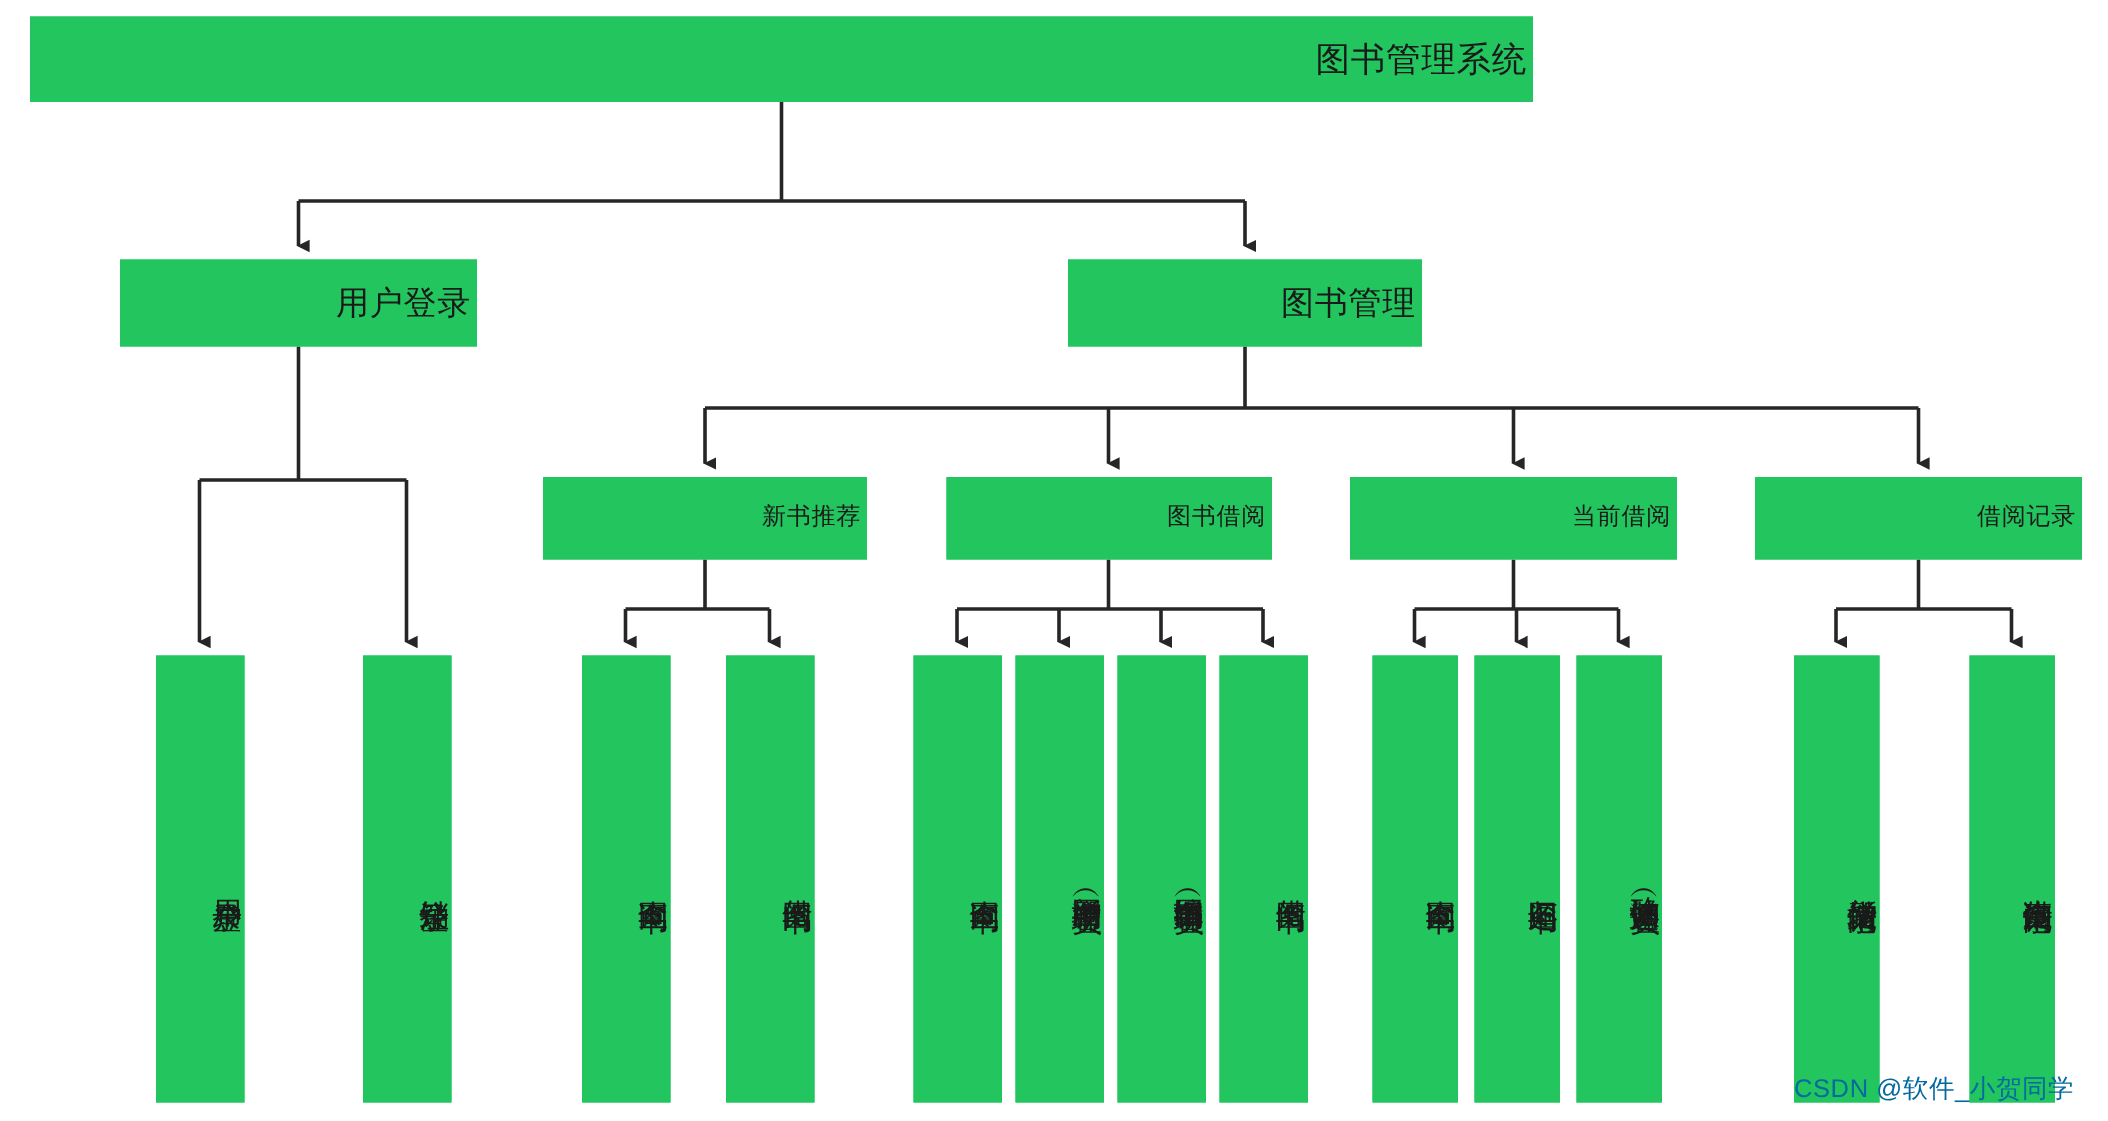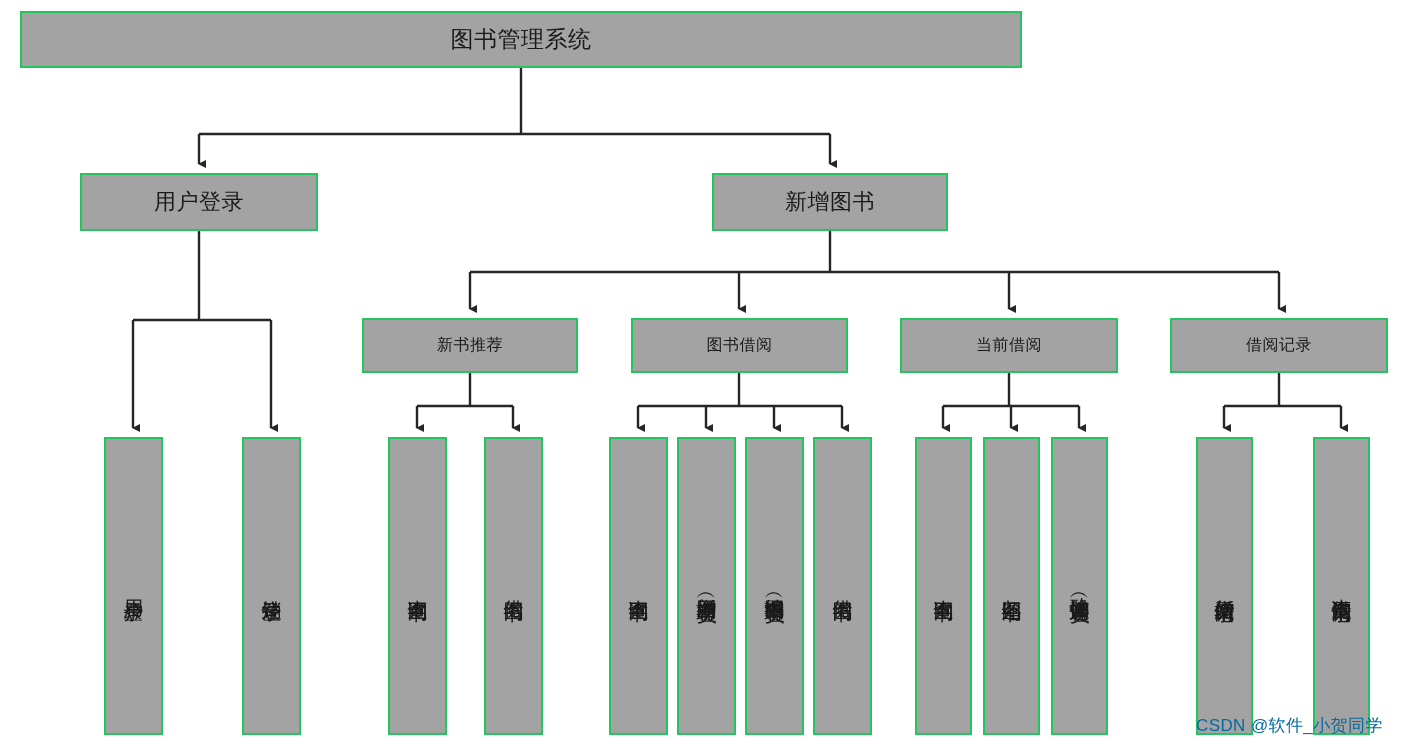--- a/index.html
+++ b/index.html
@@ -21,25 +21,25 @@
     position: absolute;
     left: 0;
     top: 0;
     width: 1405px;
     height: 747px;
     pointer-events: none;
   }
   .node {
     position: absolute;
     box-sizing: border-box;
-    background: #a3a3a3;
-    border: 2px solid #22c55e;
+    background: #22c55e;
+    border: 4px solid #22c55e;
     display: flex;
     align-items: center;
-    justify-content: center;
+    justify-content: flex-end;
     color: #1a1a1a;
     z-index: 2;
   }
   .node .lbl {
     display: block;
     text-align: center;
     line-height: 1.18;
     letter-spacing: 0.5px;
   }
   .node.root .lbl { font-size: 23px; }
@@ -129,21 +129,21 @@
   </svg>
 
   <div class="node root" style="left:20px; top:11px; width:1002px; height:57px;">
     <span class="lbl">图书管理系统</span>
   </div>
 
   <div class="node l1" style="left:80px; top:173px; width:238px; height:58px;">
     <span class="lbl">用户登录</span>
   </div>
   <div class="node l1" style="left:712px; top:173px; width:236px; height:58px;">
-    <span class="lbl">新增图书</span>
+    <span class="lbl">图书管理</span>
   </div>
 
   <div class="node l2" style="left:362px; top:318px; width:216px; height:55px;">
     <span class="lbl">新书推荐</span>
   </div>
   <div class="node l2" style="left:631px; top:318px; width:217px; height:55px;">
     <span class="lbl">图书借阅</span>
   </div>
   <div class="node l2" style="left:900px; top:318px; width:218px; height:55px;">
     <span class="lbl">当前借阅</span>

